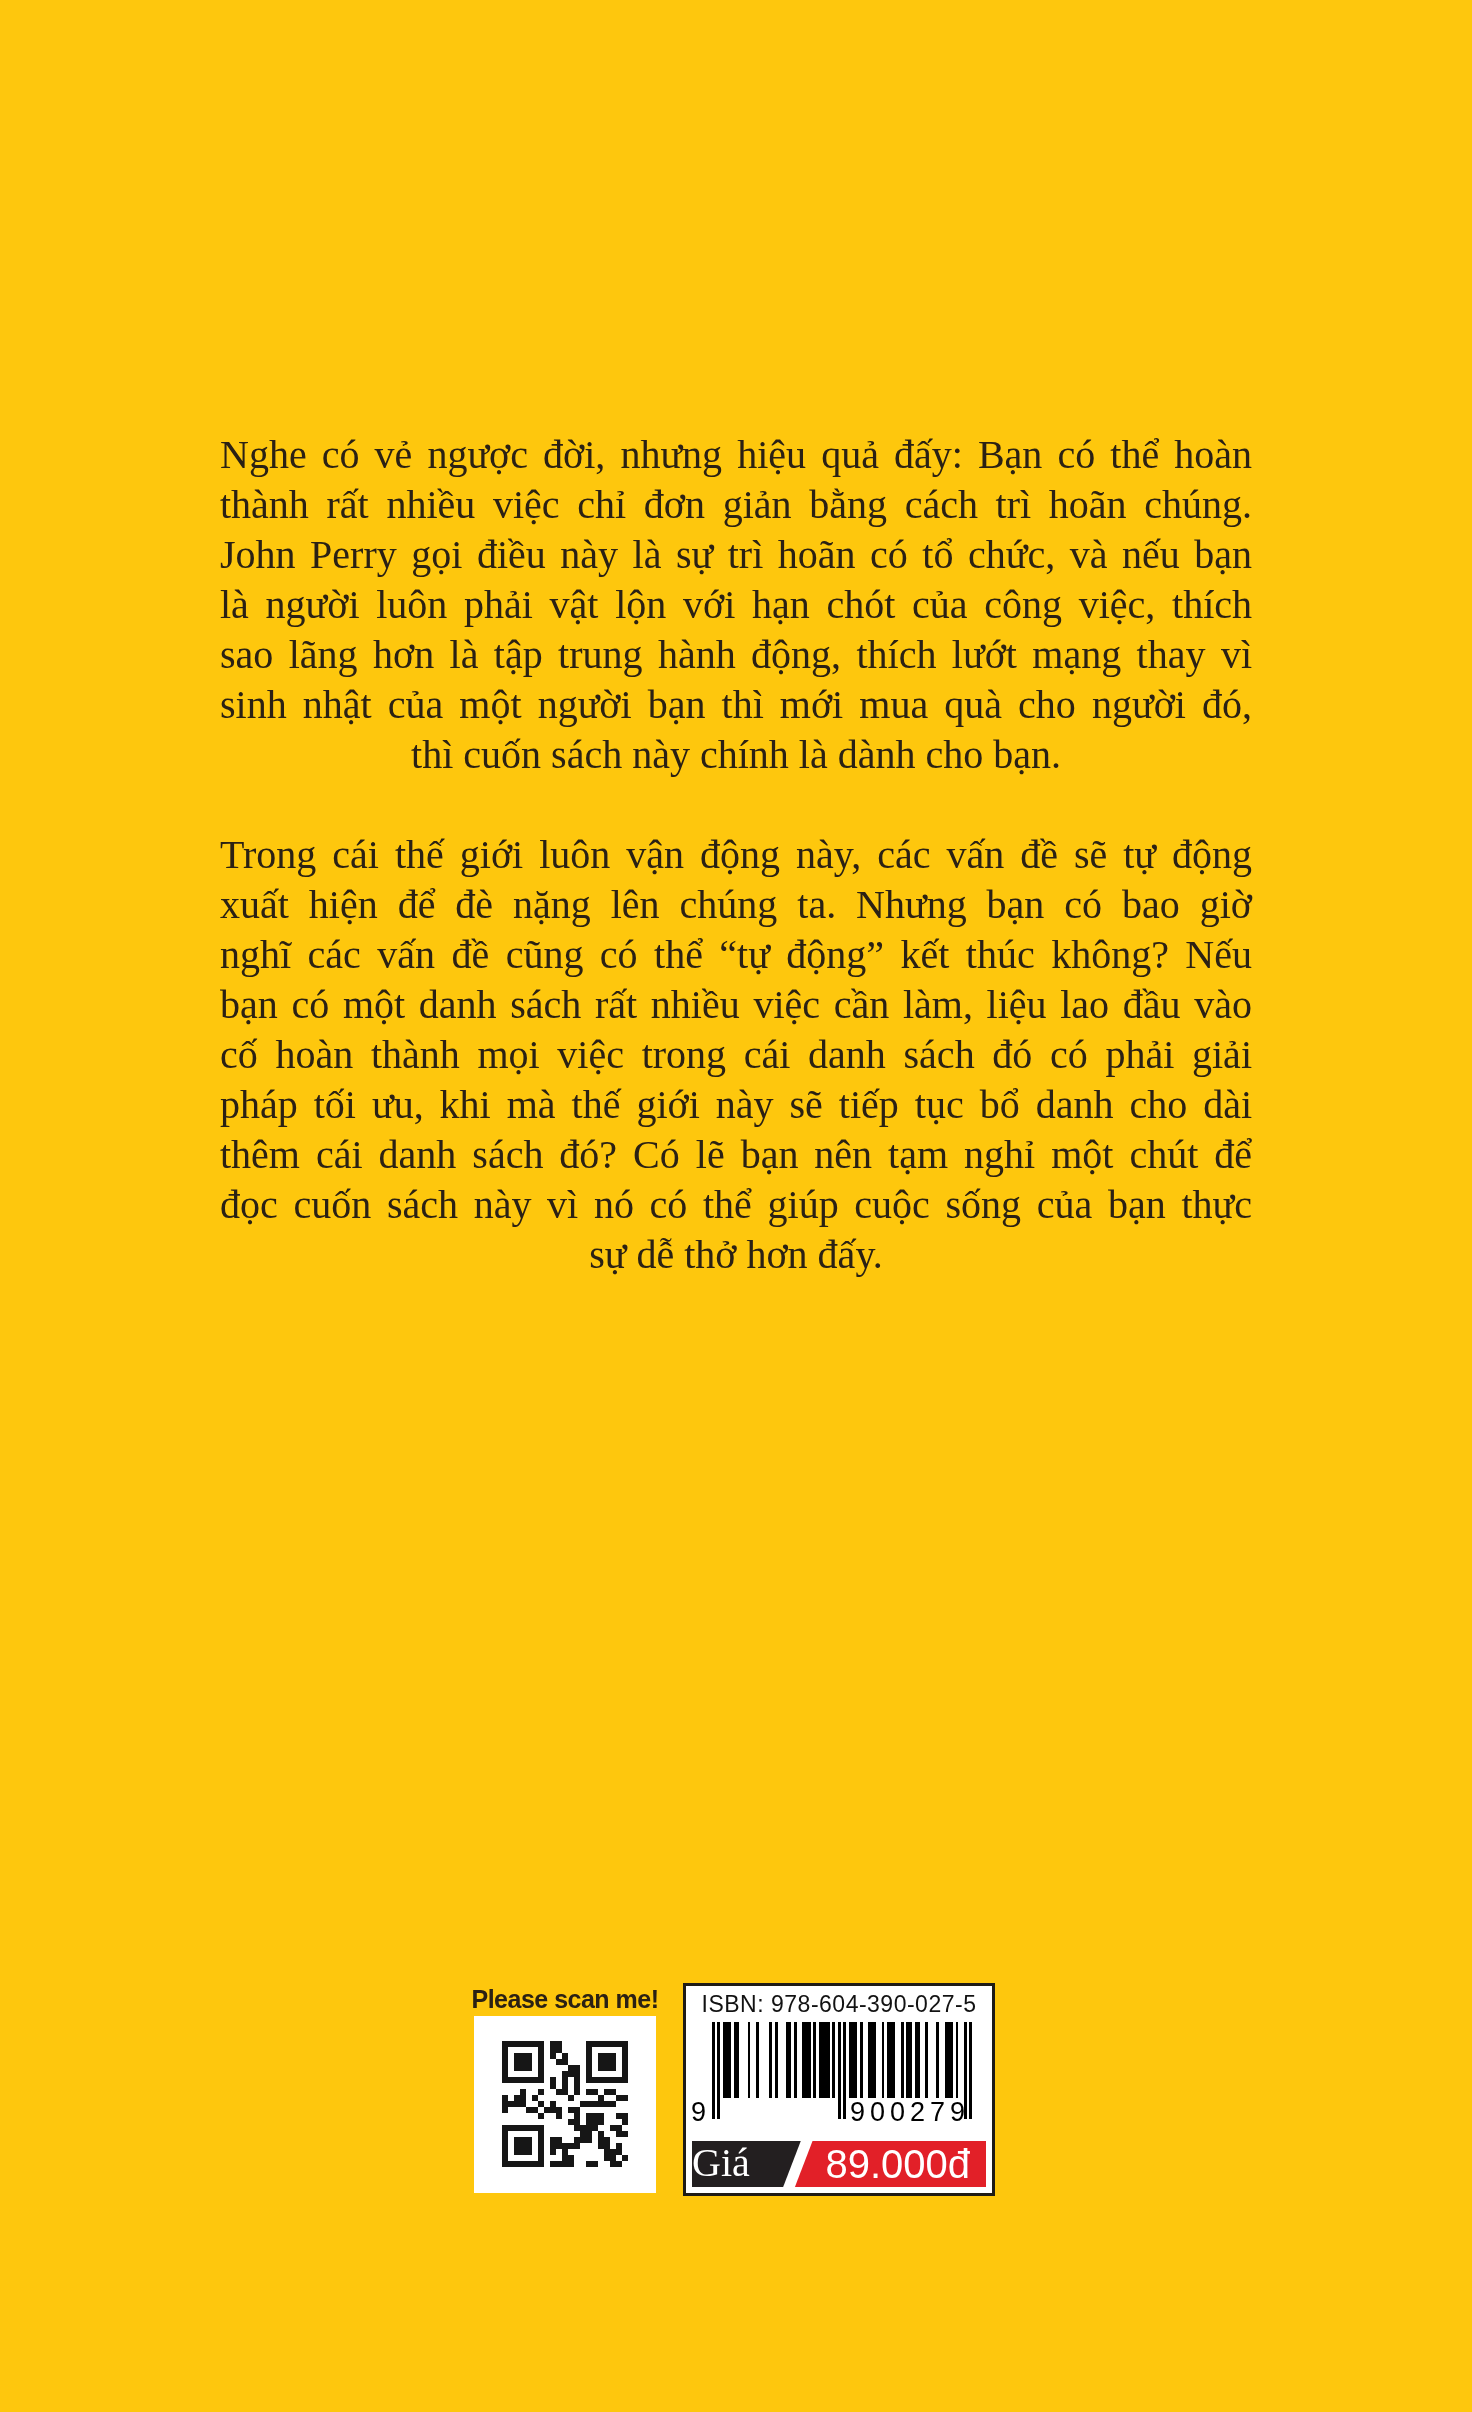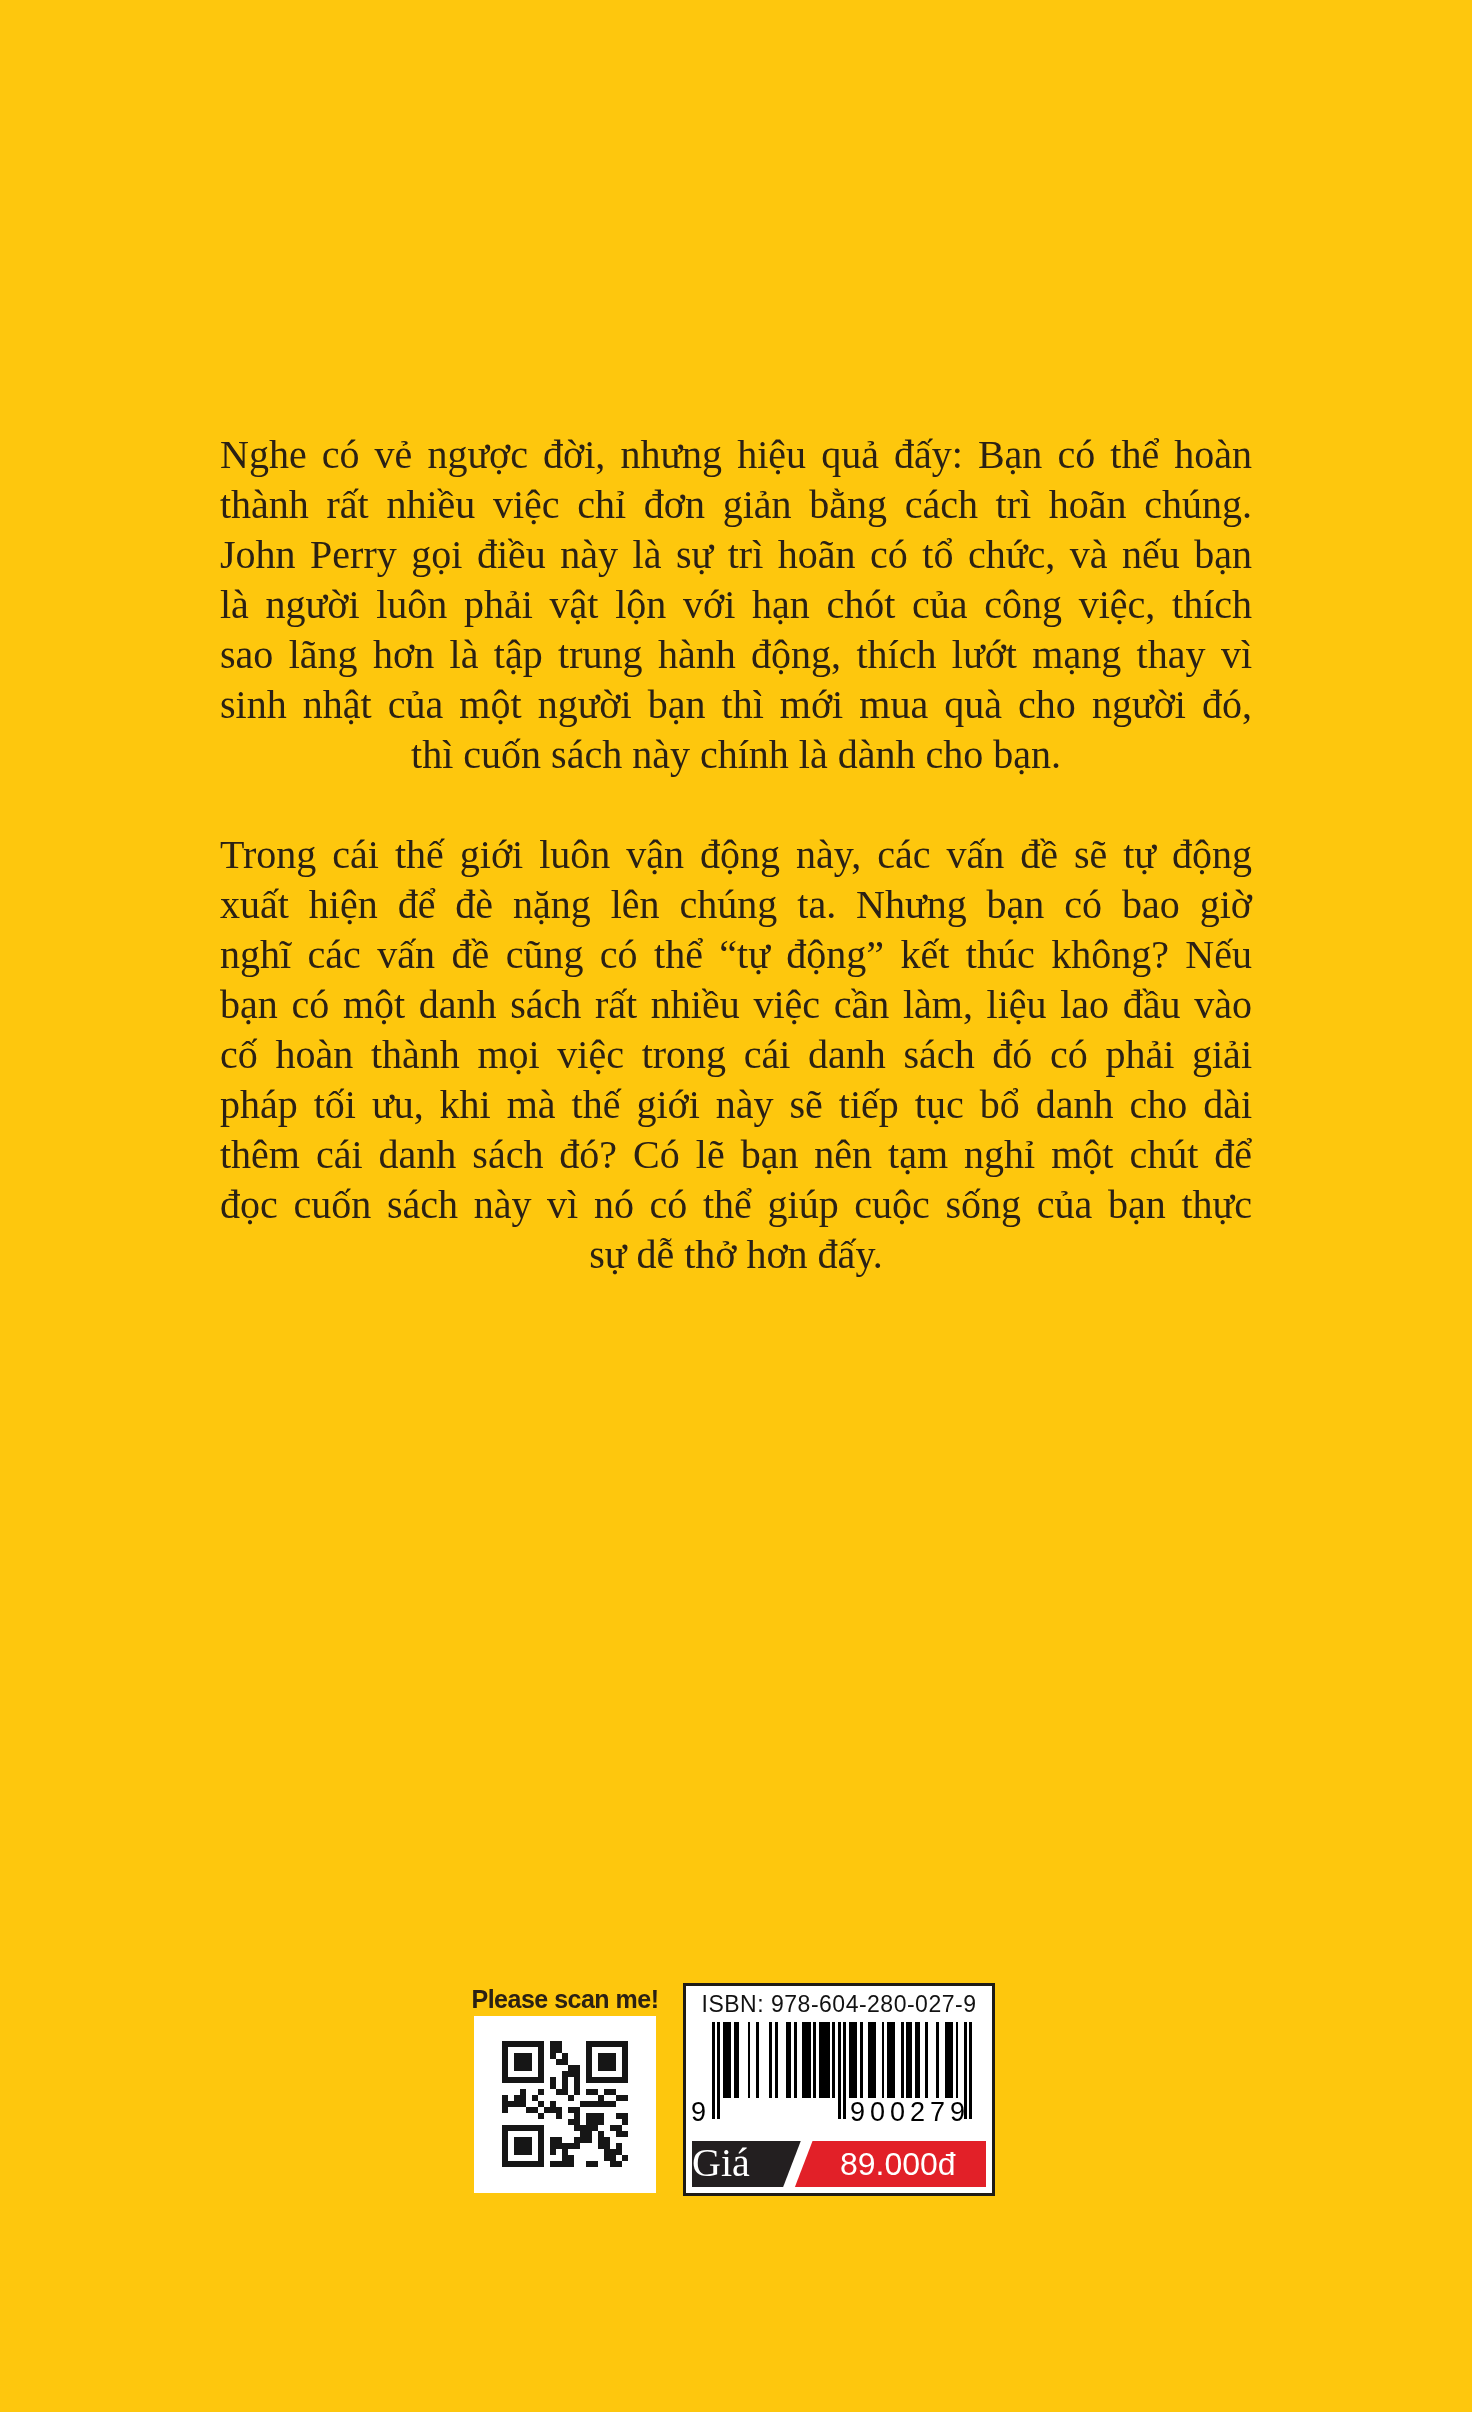--- a/index.html
+++ b/index.html
@@ -89,21 +89,21 @@
   .price-label{
     position:absolute;left:0;top:0;width:34%;height:46px;
     text-align:left;
     font-family:"Liberation Serif", serif;
     font-size:40px;line-height:44px;color:#fff;
   }
   .price-value{
     position:absolute;left:40%;top:0;width:60%;height:46px;
     text-align:center;
     font-family:"Liberation Sans", sans-serif;
-    font-size:32px;line-height:46px;color:#fff;
+    font-size:40px;line-height:46px;color:#fff;
   }
 </style>
 </head>
 <body>
 
 <div class="cover" style="--bg: #FEC70D; --ink: #2B2114; --band-black: #231F20; --price-red: #E22028;">
 
   <div class="blurb">
     <div class="para">
         <div class="line">Nghe có vẻ ngược đời, nhưng hiệu quả đấy: Bạn có thể hoàn</div>
@@ -341,21 +341,21 @@
         <rect x="10" y="20" width="1" height="1" fill="#161616"></rect>
         <rect x="11" y="20" width="1" height="1" fill="#161616"></rect>
         <rect x="14" y="20" width="1" height="1" fill="#161616"></rect>
         <rect x="15" y="20" width="1" height="1" fill="#161616"></rect>
         <rect x="18" y="20" width="1" height="1" fill="#161616"></rect>
         <rect x="19" y="20" width="1" height="1" fill="#161616"></rect>
       </svg>
   </div>
 
   <div class="isbn-box">
-    <div class="isbn-label">ISBN: 978-604-280-027-9</div>
+    <div class="isbn-label">ISBN: 978-604-390-027-5</div>
 
     <svg class="barcode-svg" width="260" height="100" viewBox="0 0 95 100" preserveAspectRatio="none" shape-rendering="crispEdges">
         <rect x="0" y="0" width="1" height="97" fill="#000"></rect>
         <rect x="2" y="0" width="1" height="97" fill="#000"></rect>
         <rect x="4" y="0" width="1" height="76" fill="#000"></rect>
         <rect x="5" y="0" width="1" height="76" fill="#000"></rect>
         <rect x="6" y="0" width="1" height="76" fill="#000"></rect>
         <rect x="8" y="0" width="1" height="76" fill="#000"></rect>
         <rect x="9" y="0" width="1" height="76" fill="#000"></rect>
         <rect x="13" y="0" width="1" height="76" fill="#000"></rect>

